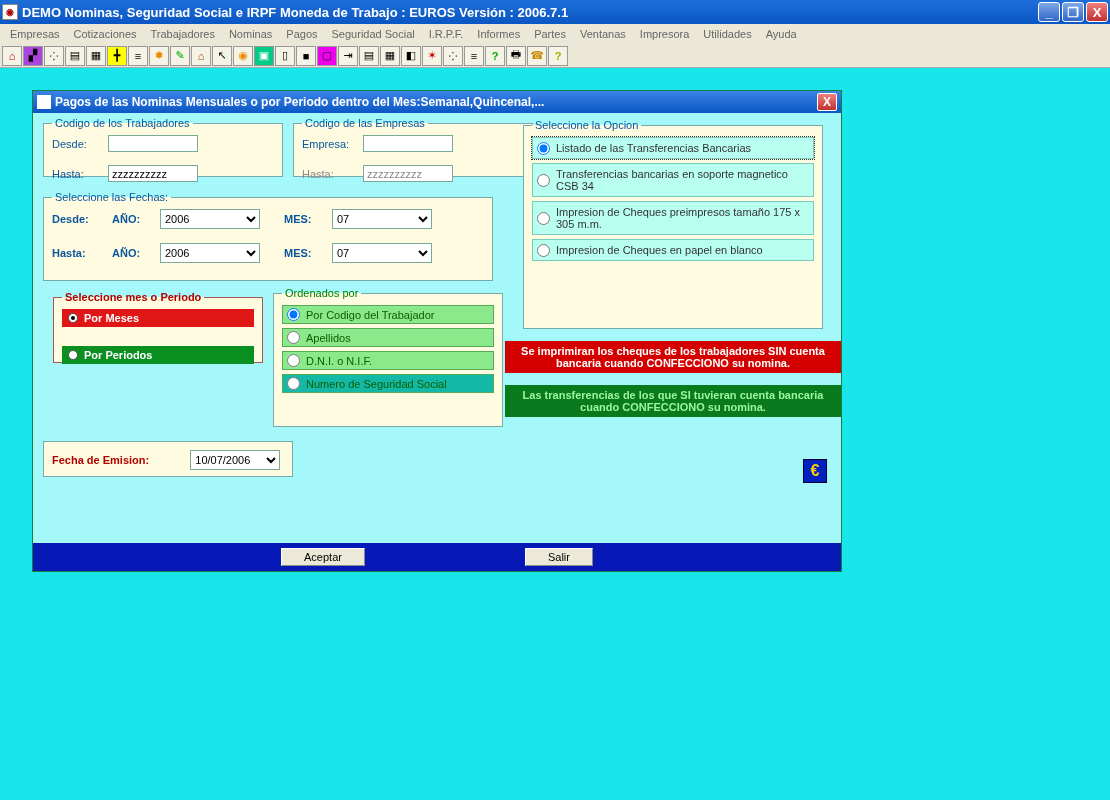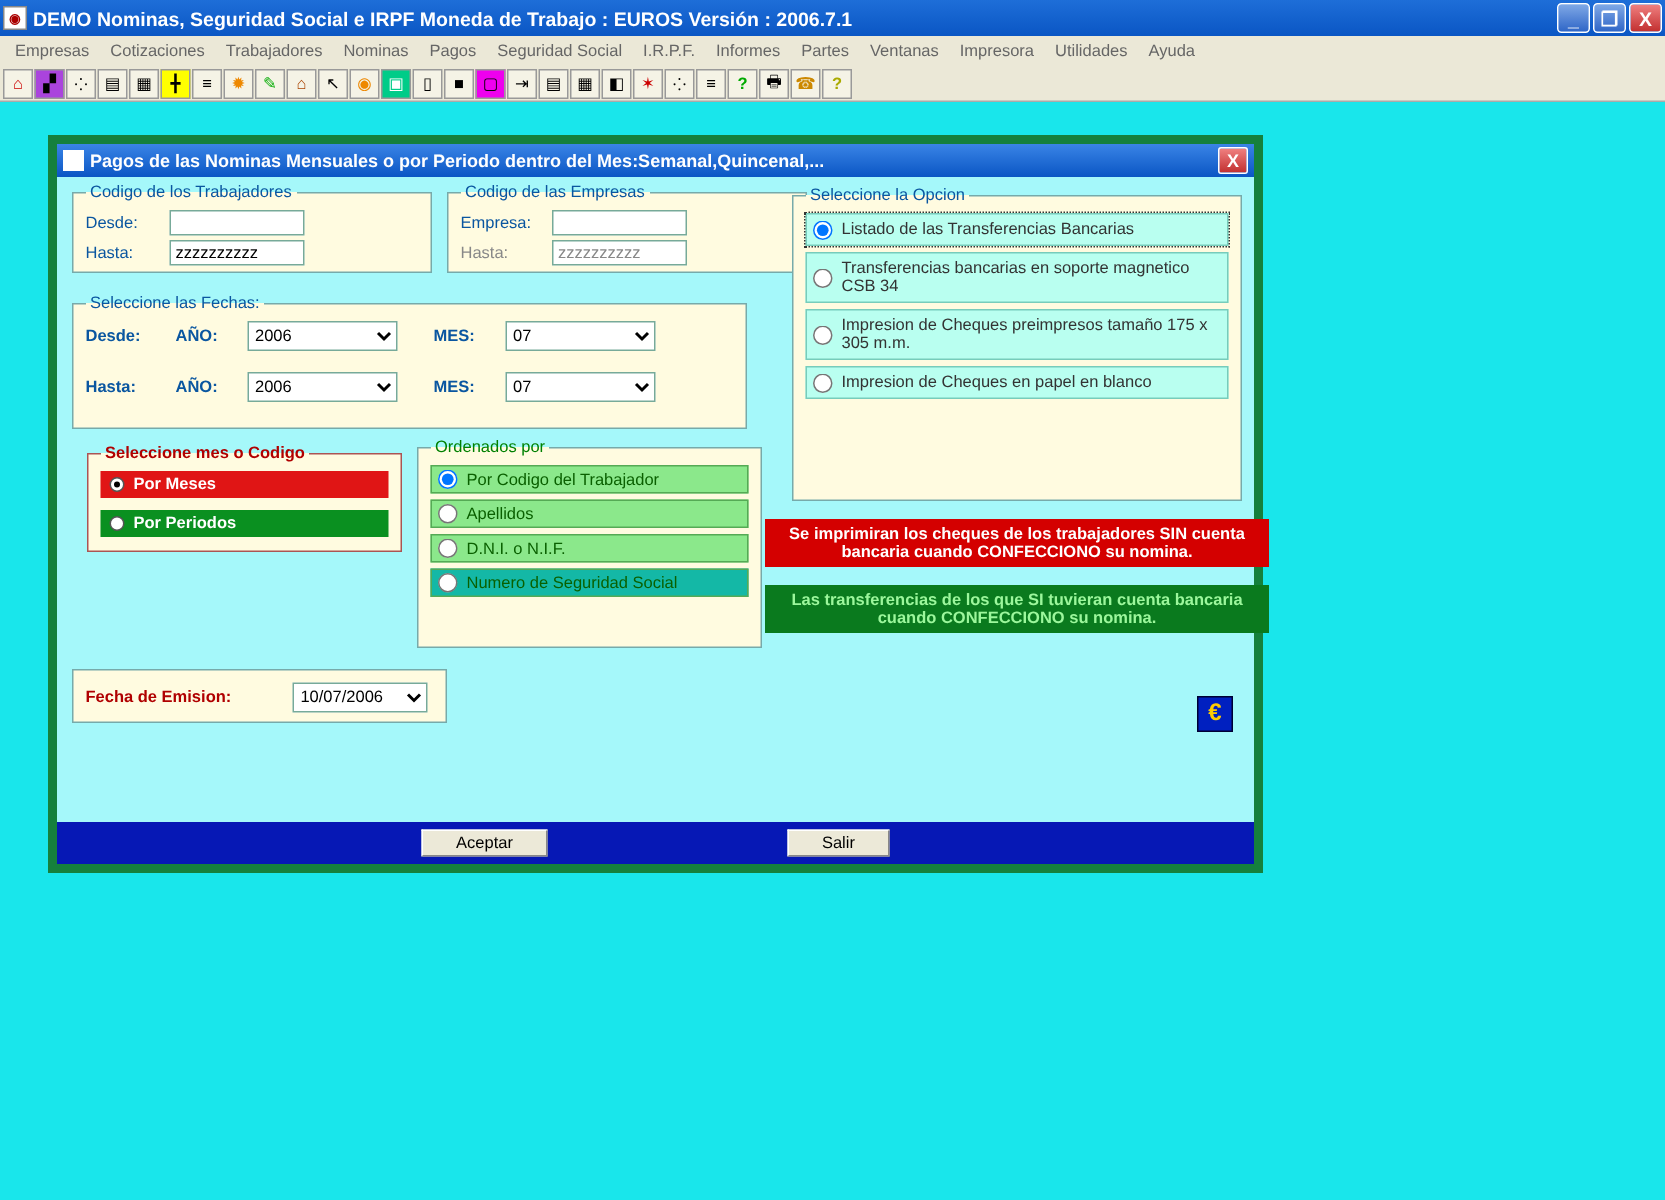--- a/index.html
+++ b/index.html
@@ -14,55 +14,55 @@
 .winbtn.close { background: linear-gradient(#f08080,#c23030); }
 
 .menubar { background: #ebe8d7; height: 20px; display: flex; align-items: center; padding: 0 4px; gap: 2px; color: #666; }
 .menubar span { padding: 2px 6px; cursor: pointer; }
 
 .toolbar { background: #ebe8d7; height: 24px; display: flex; align-items: center; padding: 0 2px; border-bottom: 1px solid #aaa; }
 .tbtn { width: 20px; height: 20px; border: 1px solid #999; margin-right: 1px; background: #f5f3e6; display: flex; align-items: center; justify-content: center; font-size: 11px; cursor: pointer; }
 
 .workspace { background: #19e6eb; height: 732px; position: relative; }
 
-.dialog { position: absolute; left: 32px; top: 22px; width: 810px; background: #a5f8fa; border: 6px solid #15803d; }
+.dialog { position: absolute; left: 32px; top: 22px; width: 810px; background: #a5f8fa; border: 1px solid #15803d; }
 .dlg-title { background: linear-gradient(#3a84e6,#0a56c4); height: 22px; display: flex; align-items: center; padding: 0 4px; color: #fff; font-weight: bold; font-size: 12px; }
 .dlg-title .ico2 { width: 14px; height: 14px; background: #fff; margin-right: 4px; }
 .dlg-title .spacer { flex: 1; }
 .dlg-close { width: 20px; height: 18px; background: linear-gradient(#f08080,#c23030); border: 1px solid #fff; border-radius: 2px; display: flex; align-items: center; justify-content: center; color: #fff; font-weight: bold; cursor: pointer; }
 
 .dlg-body { padding: 10px; position: relative; height: 430px; }
 
 fieldset { border: 1px solid #7aa; background: #fffbe0; position: absolute; padding: 6px 8px 10px; }
 legend { color: #0a56a0; padding: 0 3px; font-size: 11px; }
 
 fieldset.trab { left: 10px; top: 4px; width: 240px; height: 60px; }
 fieldset.emp  { left: 260px; top: 4px; width: 240px; height: 60px; }
 fieldset.fechas { left: 10px; top: 78px; width: 450px; height: 90px; }
 fieldset.mesper { left: 20px; top: 178px; width: 210px; height: 72px; border-color:#a55; }
 fieldset.mesper legend { color:#b00000; font-weight:bold; }
 fieldset.orden { left: 240px; top: 174px; width: 230px; height: 140px; }
 fieldset.orden legend { color:#008000; }
 fieldset.opcion { left: 490px; top: 6px; width: 300px; height: 210px; }
 fieldset.emision { left: 10px; top: 328px; width: 250px; height: 36px; border:1px solid #7aa; padding:8px;}
 
-.row { display: flex; align-items: center; margin-bottom: 3px; gap: 6px; }
+.row { display: flex; align-items: center; margin-bottom: 13px; gap: 6px; }
 .lbl { color: #0a56a0; font-weight: normal; }
 .lbl.b { font-weight: bold; }
 .lbl.red { color: #b00000; font-weight: bold; }
 .lbl.gray { color: #888; }
 input.txt { border: 1px solid #7a9; background: #fff; height: 17px; padding: 0 3px; font-size: 11px; font-family: inherit; }
 select.sel { border: 1px solid #7a9; background: #fff; height: 20px; font-size: 11px; font-family: inherit; }
 
 .radiorow { display:flex; align-items:center; gap:6px; background:#b9fff0; border:1px solid #7cb; padding:2px 4px; margin-bottom:4px; cursor:pointer; min-height:22px;}
 .radiorow input { margin:0; }
 .radiorow.sel { outline:1px dotted #333; }
 .radiorow .rtxt { color:#333; }
 
-.btn-month { background:#e01515; color:#fff; font-weight:bold; padding:3px 6px; display:flex; align-items:center; gap:6px; margin-bottom:8px; cursor:pointer;}
+.btn-month { background:#e01515; color:#fff; font-weight:bold; padding:3px 6px; display:flex; align-items:center; gap:6px; margin-bottom:19px; cursor:pointer;}
 .btn-period { background:#0a9020; color:#fff; font-weight:bold; padding:3px 6px; display:flex; align-items:center; gap:6px; cursor:pointer;}
 .rdot { width:10px;height:10px;border-radius:50%;background:#fff;border:1px solid #555;display:inline-flex;align-items:center;justify-content:center;}
 .rdot.on::after{content:"";width:4px;height:4px;background:#000;border-radius:50%;}
 
 .ordrow { background:#8be88b; border:1px solid #5a5; padding:2px 4px; margin-bottom:4px; display:flex; align-items:center; gap:6px; color:#0a6000; cursor:pointer;}
 .ordrow.w { background:#14b8a6; }
 
 .banner { position:absolute; width:336px; padding:4px 6px; text-align:center; font-weight:bold; font-size:11px;}
 .banner.red { background:#d40000; color:#fff; left:472px; top:228px; height:32px;}
 .banner.green { background:#0a7a1e; color:#9cf79c; left:472px; top:272px; height:32px;}
@@ -177,21 +177,21 @@
         <div class="row" style="gap:12px;margin-top:14px">
           <span class="lbl b" style="width:48px">Hasta:</span>
           <span class="lbl b" style="width:36px">AÑO:</span>
           <select class="sel" style="width:100px"><option>2006</option></select>
           <span class="lbl b" style="width:36px;margin-left:12px">MES:</span>
           <select class="sel" style="width:100px"><option>07</option></select>
         </div>
       </fieldset>
 
       <fieldset class="mesper">
-        <legend>Seleccione mes o Codigo</legend>
+        <legend>Seleccione mes o Periodo</legend>
         <div class="btn-month">
           <span class="rdot on"></span>
           <span>Por Meses</span>
         </div>
         <div class="btn-period">
           <span class="rdot"></span>
           <span>Por Periodos</span>
         </div>
       </fieldset>
 

